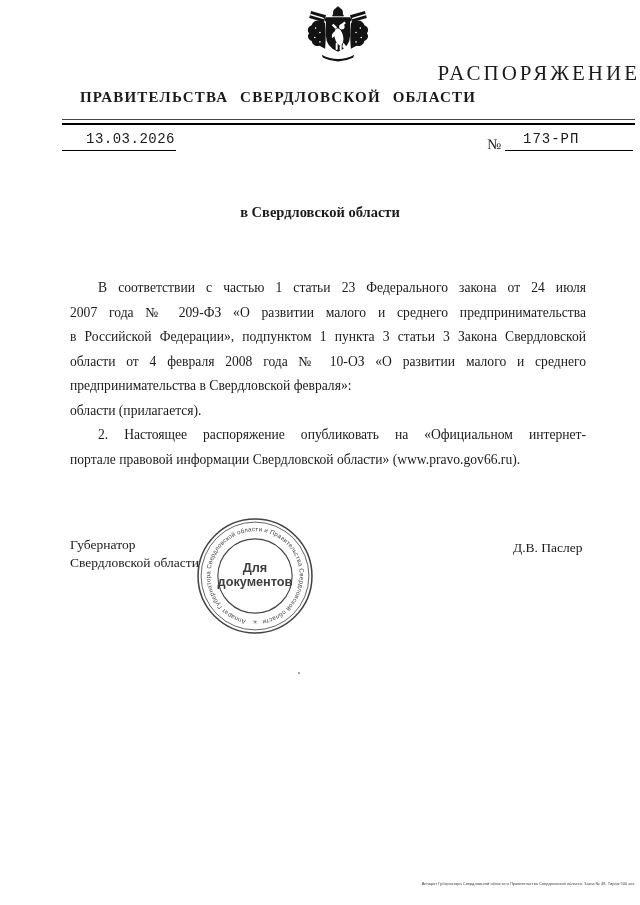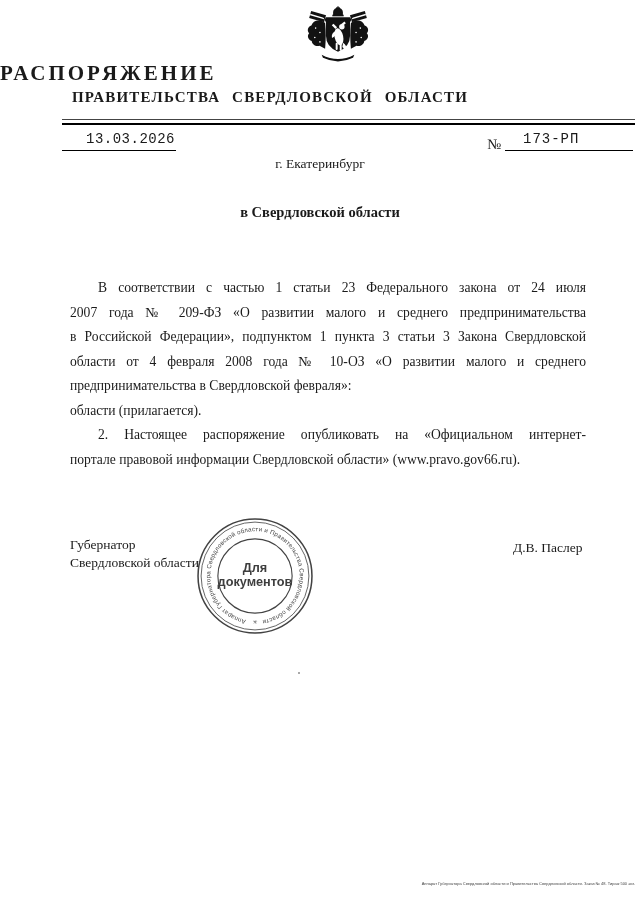--- a/index.html
+++ b/index.html
@@ -2,25 +2,25 @@
 <html lang="ru"><head>
 <meta charset="utf-8">
 <style>
   html,body { margin:0; padding:0; background:#fff; }
   .page {
     position:relative; width:640px; height:905px; background:#ffffff;
     font-family:"Liberation Serif", serif; color:#1a1a1a; overflow:hidden;
   }
   .arms { position:absolute; left:295px; top:5px; width:86px; height:60px; }
   .doc-type {
-    position:absolute; top:61px; left:0; width:640px; text-align:left;
-    font-weight:bold; font-size:21px; letter-spacing:3px;
+    position:absolute; top:61px; left:0; width:640px; text-align:right;
+    font-weight:normal; font-size:21px; letter-spacing:3px;
   }
   .issuer {
-    position:absolute; top:89px; left:0; width:540px; text-align:center;
+    position:absolute; top:89px; left:8px; width:540px; text-align:center;
     font-weight:bold; font-size:15px; letter-spacing:1.2px; word-spacing:7px;
   }
   .header-rule {
     position:absolute; top:119px; left:62px; width:573px; height:3px;
     border-top:1px solid #444; border-bottom:2.5px solid #000;
   }
   .date-value {
     position:absolute; top:131px; left:86px;
     font-family:"Liberation Mono", monospace; font-size:14px; letter-spacing:0.5px;
   }
@@ -110,21 +110,20 @@
 
   <div class="doc-type">РАСПОРЯЖЕНИЕ</div>
   <div class="issuer">ПРАВИТЕЛЬСТВА  СВЕРДЛОВСКОЙ  ОБЛАСТИ</div>
   <div class="header-rule"></div>
 
   <div class="date-value">13.03.2026</div>
   <div class="date-underline"></div>
   <div class="num-sign">№</div>
   <div class="num-value">173-РП</div>
   <div class="num-underline"></div>
-  <div class="place">г. Екатеринбург</div>
 
   <div class="subject">
     <div>в Свердловской области</div>
   </div>
 
   <div class="body-block">
       <div class="body-line first">В соответствии с частью 1 статьи 23 Федерального закона от 24 июля</div>
       <div class="body-line">2007 года № 209-ФЗ «О развитии малого и среднего предпринимательства</div>
       <div class="body-line">в Российской Федерации», подпунктом 1 пункта 3 статьи 3 Закона Свердловской</div>
       <div class="body-line">области от 4 февраля 2008 года № 10-ОЗ «О развитии малого и среднего</div>

